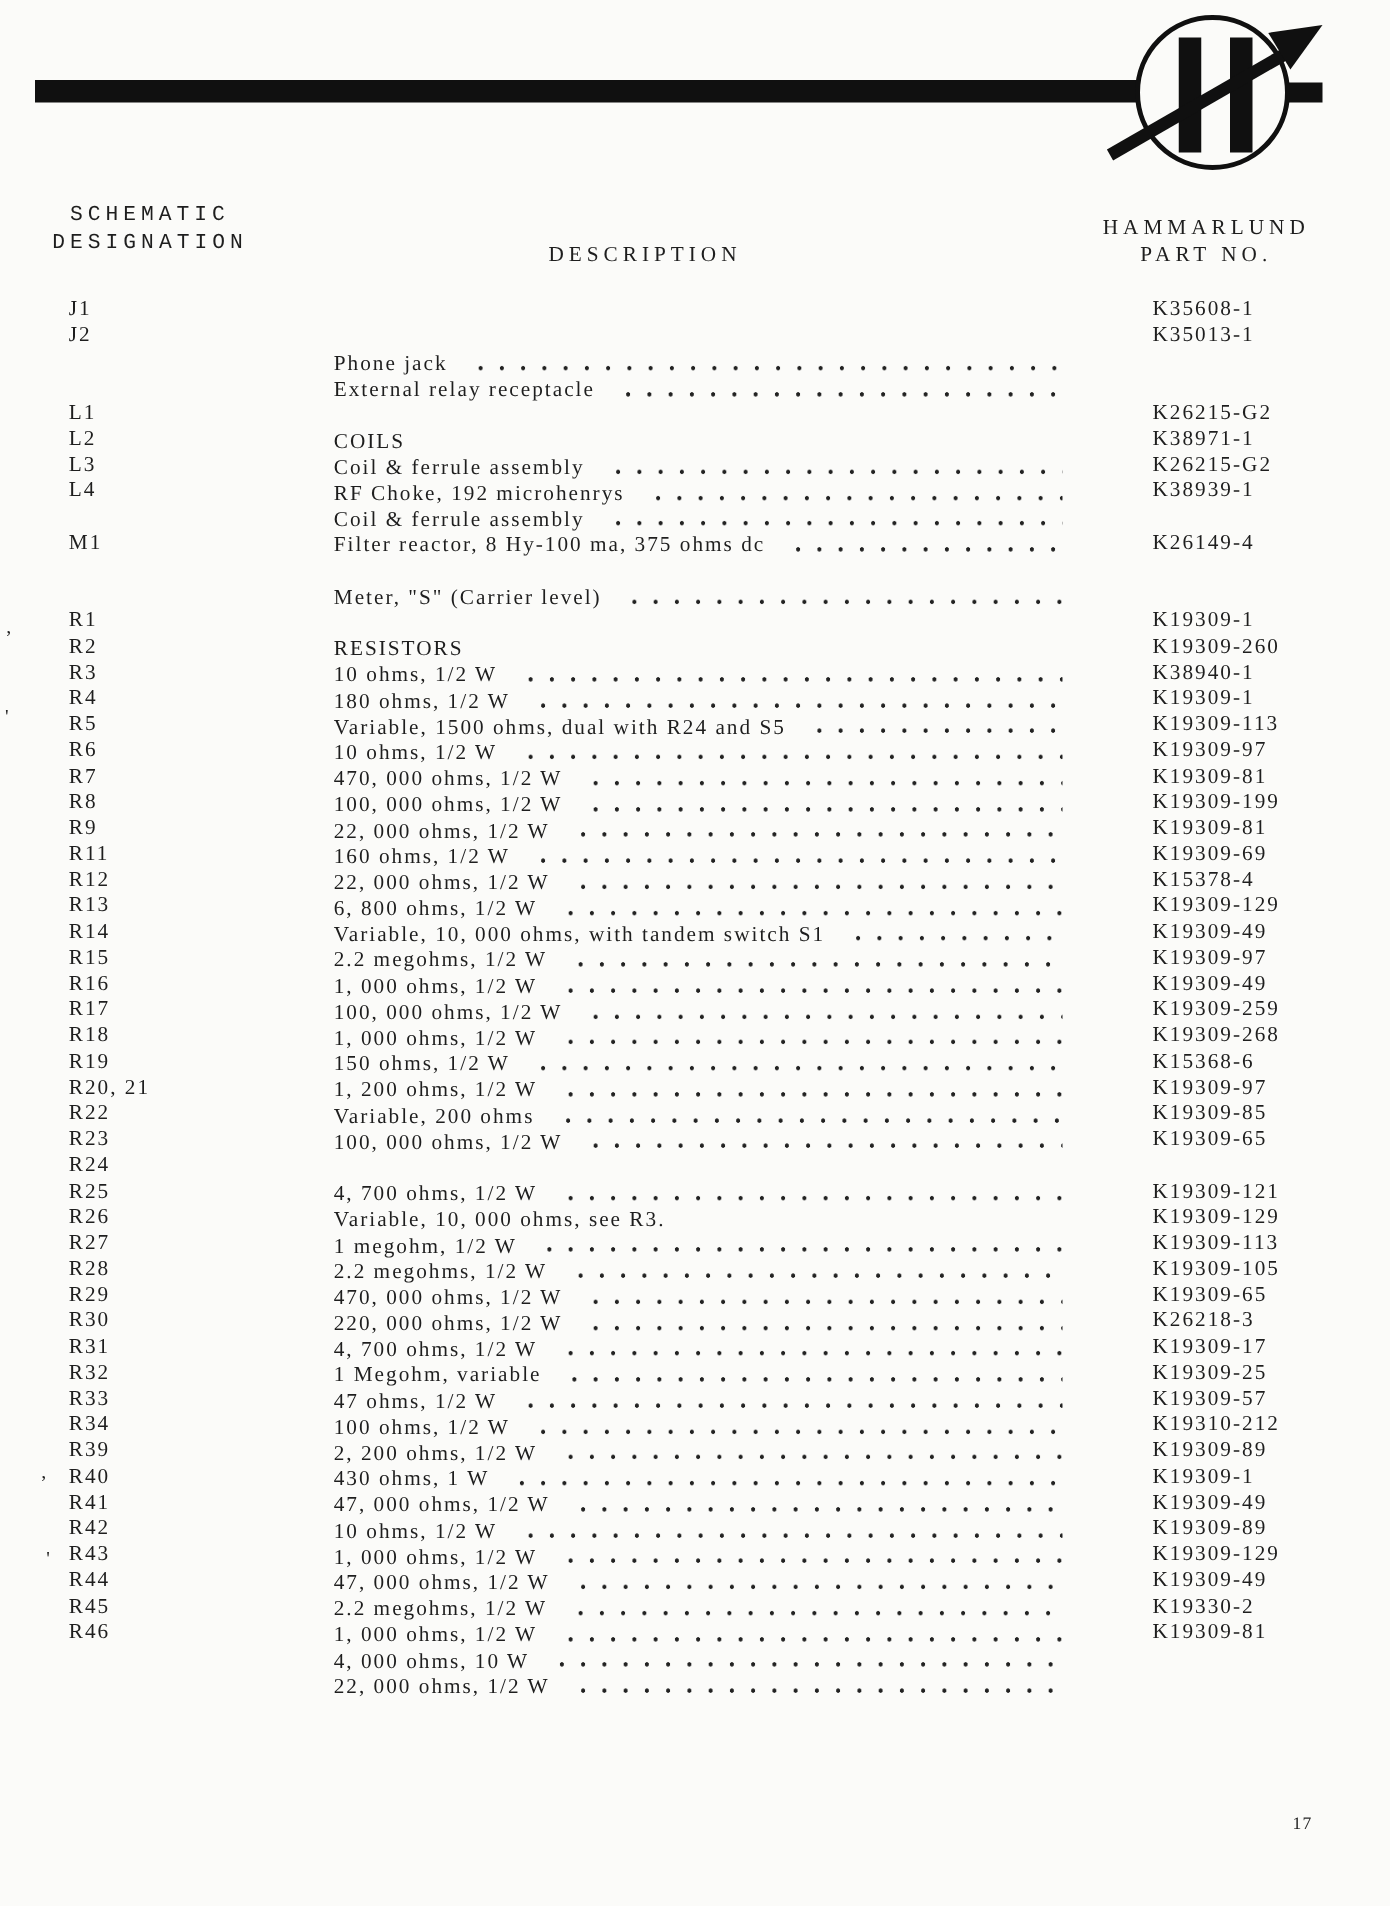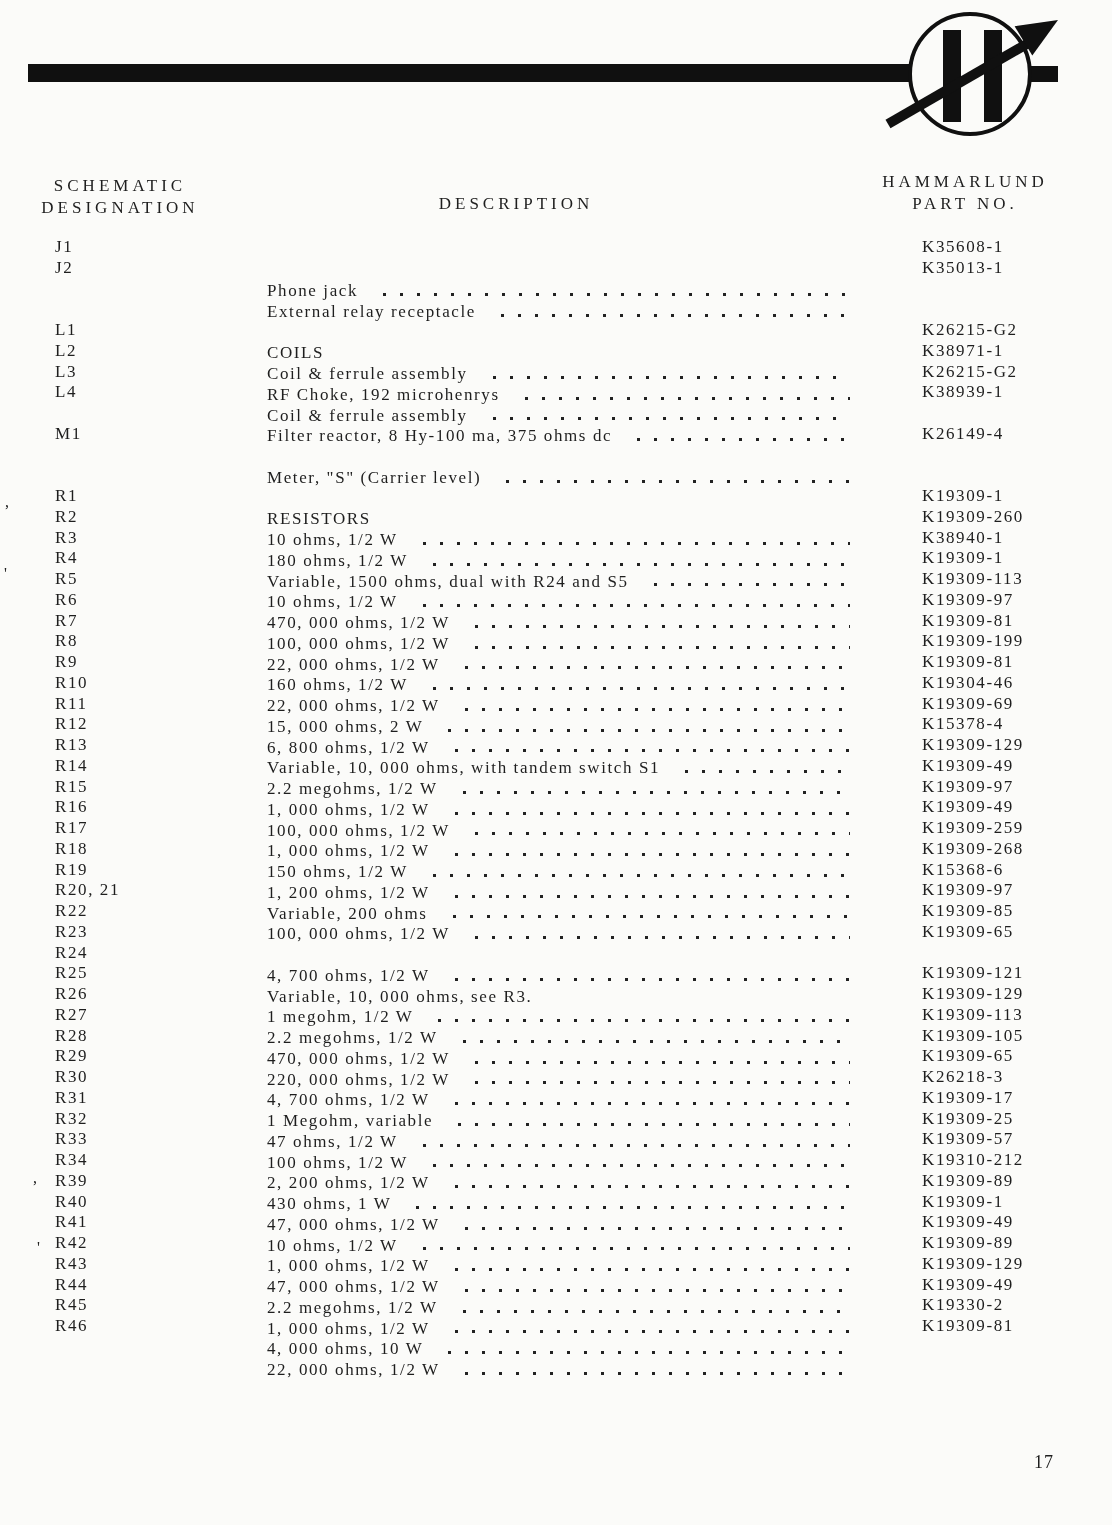--- a/index.html
+++ b/index.html
@@ -15,21 +15,21 @@
   .masthead { position: absolute; top: 0; left: 0; }
 
   .col-head {
     position: absolute;
     font-size: 17px;
     letter-spacing: 4px;
     text-align: center;
     line-height: 22px;
     white-space: nowrap;
   }
-  #head-schematic   { left: 25px;  top: 175px; width: 190px; }
+  #head-schematic   { left: 25px;  top: 162px; width: 190px; font-family: Liberation Mono, monospace; }
   #head-description { left: 416px; top: 193px; width: 200px; }
   #head-part        { left: 865px; top: 171px; width: 200px; }
 
   #table-rows { position: absolute; top: 237px; left: 0; width: 1112px; }
   .row  { position: relative; height: 20.75px; }
   .cell {
     position: absolute; top: 0;
     line-height: 20.75px;
     font-size: 17px;
     letter-spacing: 1.6px;
@@ -44,21 +44,21 @@
     margin-right: 2px;
     background-image: radial-gradient(circle, #222 1.45px, rgba(0,0,0,0) 1.9px);
     background-size: 17px 5px;
     background-repeat: repeat-x;
     background-position: 0 calc(100% - 5px);
   }
   .part { left: 922px; }
 
   .page-number {
     position: absolute; left: 1034px; top: 1452px;
-    font-size: 18px; letter-spacing: 1px;
+    font-size: 14px; letter-spacing: 1px;
   }
   .artifact {
     position: absolute;
     font-size: 16px;
     line-height: 16px;
     color: #222;
   }
 </style>
 </head>
 <body>
@@ -229,28 +229,20 @@
   </div>
       <div class="row">
     <span class="cell desig">R9</span>
     <span class="cell desc">
       <span class="desc-text">22, 000 ohms, 1/2 W</span>
       <span class="leader"></span>
     </span>
     <span class="cell part">K19309-81</span>
   </div>
       <div class="row">
-    <span class="cell desig">R10</span>
-    <span class="cell desc">
-      <span class="desc-text">15, 000 ohms, 2 W</span>
-      <span class="leader"></span>
-    </span>
-    <span class="cell part">K19304-46</span>
-  </div>
-      <div class="row">
     <span class="cell desig">R11</span>
     <span class="cell desc">
       <span class="desc-text">6, 800 ohms, 1/2 W</span>
       <span class="leader"></span>
     </span>
     <span class="cell part">K19309-69</span>
   </div>
       <div class="row">
     <span class="cell desig">R12</span>
     <span class="cell desc">

